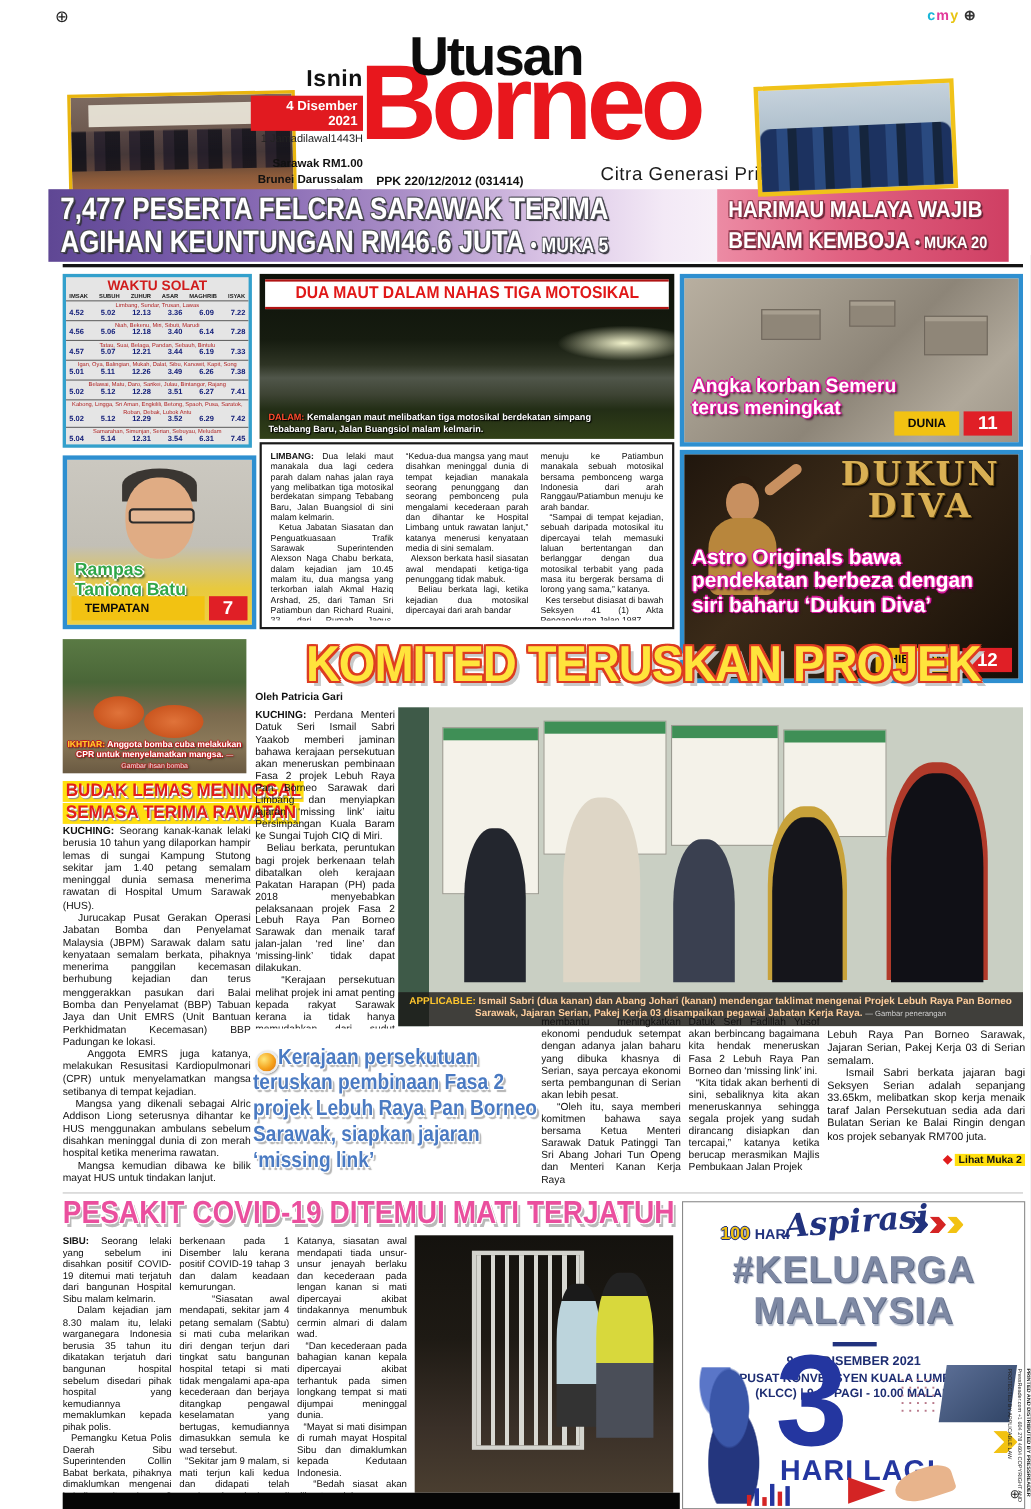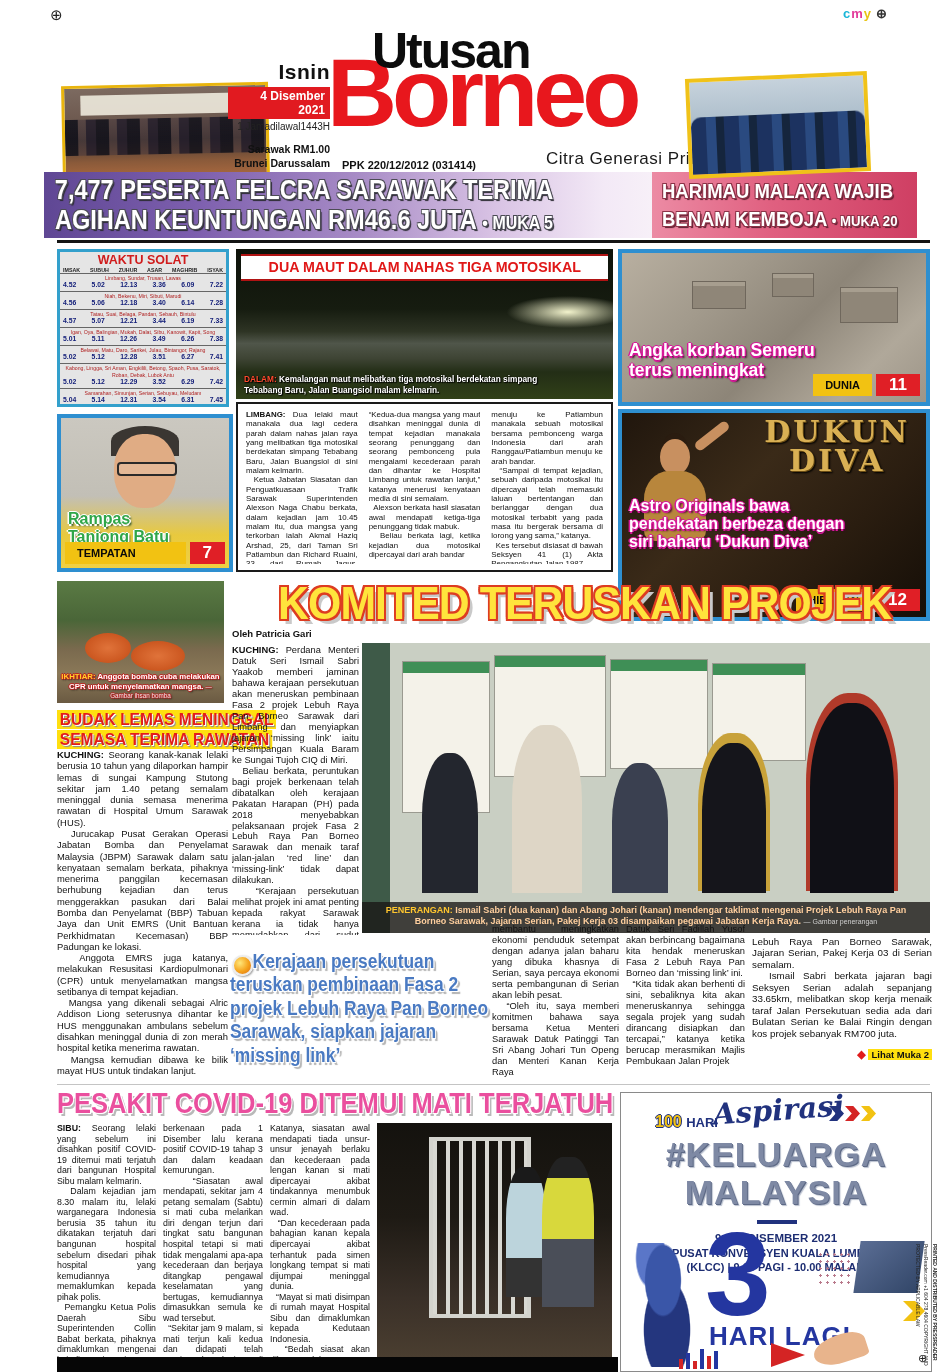--- a/index.html
+++ b/index.html
@@ -79,21 +79,21 @@
   .promo-dunia .promo-title{top:88px;font-size:17.5px;}
   .promo-dunia .tagrow{right:6px;bottom:6px;padding-left:21px;}
 
   .promo-hiburan{left:618px;top:409px;width:312px;height:212px;
      background:linear-gradient(135deg,#20160d 0%,#3a2a18 38%,#2a1d10 68%,#150e07 100%);}
   .dukun{position:absolute;right:16px;top:4px;text-align:center;font-family:"DejaVu Serif",serif;font-weight:bold;
      color:#d9b054;letter-spacing:3px;line-height:.98;text-shadow:1px 1px 0 #6a4c14,2px 2px 2px #000;font-size:30px;}
   .diva-face{position:absolute;left:38px;top:26px;width:30px;height:36px;border-radius:50%;background:#c89060;box-shadow:0 -8px 0 -2px #2a1c10;}
   .diva-body{position:absolute;left:22px;top:58px;width:62px;height:70px;border-radius:40% 40% 10px 10px;background:#b8863c;}
   .diva-arm{position:absolute;left:70px;top:18px;width:40px;height:10px;border-radius:6px;background:#c89060;transform:rotate(-38deg);}
-  .promo-hiburan .promo-title{top:84px;font-size:16px;}
+  .promo-hiburan .promo-title{top:84px;font-size:19px;}
   .promo-hiburan .tagrow{right:6px;bottom:6px;}
 
   
   .acc-photo{left:236px;top:249px;width:377px;height:150px;
      background:radial-gradient(ellipse at 88% 42%,rgba(255,255,215,.95) 0%,rgba(255,255,215,0) 13%),
        linear-gradient(180deg,#0e120a 0%,#161c10 40%,#2e3424 55%,#50564a 63%,#3e4434 73%,#232e16 82%,#314018 100%);}
   .acc-strip{position:absolute;left:5px;right:5px;top:5px;background:#ffffff;border-top:2px solid #b01313;border-bottom:2px solid #b01313;text-align:center;padding:2px 0 3px;}
   .acc-strip span{display:inline-block;font-size:15.5px;font-weight:bold;color:#e01818;transform:scaleX(.92);white-space:nowrap;letter-spacing:0;}
   .acc-cap{position:absolute;left:8px;bottom:4px;width:320px;font-size:8.3px;font-weight:bold;color:#fff;line-height:1.25;
      text-shadow:0 0 2px #000,1px 1px 1px #000;}
@@ -352,21 +352,21 @@
     <div class="board" style="left:40px;top:18px;width:86px;height:150px;"></div>
     <div class="board" style="left:132px;top:12px;width:110px;height:120px;"></div>
     <div class="board" style="left:248px;top:16px;width:96px;height:108px;"></div>
     <div class="board" style="left:350px;top:20px;width:92px;height:96px;"></div>
     <div class="fig" style="left:60px;width:56px;height:140px;background:#23262e;"></div>
     <div class="fig" style="left:150px;width:70px;height:168px;background:#ded6c6;"></div>
     <div class="fig" style="left:250px;width:56px;height:130px;background:#3a4050;"></div>
     <div class="fig" style="left:340px;width:64px;height:150px;background:#15151b;box-shadow:0 -6px 0 4px #c8a23a;"></div>
     <div class="fig" style="left:448px;width:84px;height:190px;background:#101016;box-shadow:0 -6px 0 4px #b03a2a;"></div>
     <div class="proj-cap">
-      <span class="cap-lead-org">PENERANGAN:</span>
+      <span class="cap-lead-org">APPLICABLE:</span>
       <span>Ismail Sabri (dua kanan) dan Abang Johari (kanan) mendengar taklimat mengenai Projek Lebuh Raya Pan Borneo Sarawak, Jajaran Serian, Pakej Kerja 03 disampaikan pegawai Jabatan Kerja Raya.</span>
       <span class="credit-sm">— Gambar penerangan</span>
     </div>
   </div>
 
   <div class="abs pullq">
     <span class="q-bullet"></span>
     <span class="q-text">Kerajaan persekutuan teruskan pembinaan Fasa 2 projek Lebuh Raya Pan Borneo Sarawak, siapkan jajaran ‘missing link’</span>
   </div>
   <div class="abs mcol mcol2">membantu meningkatkan ekonomi penduduk setempat dengan adanya jalan baharu yang dibuka khasnya di Serian, saya percaya ekonomi serta pembangunan di Serian akan lebih pesat.

